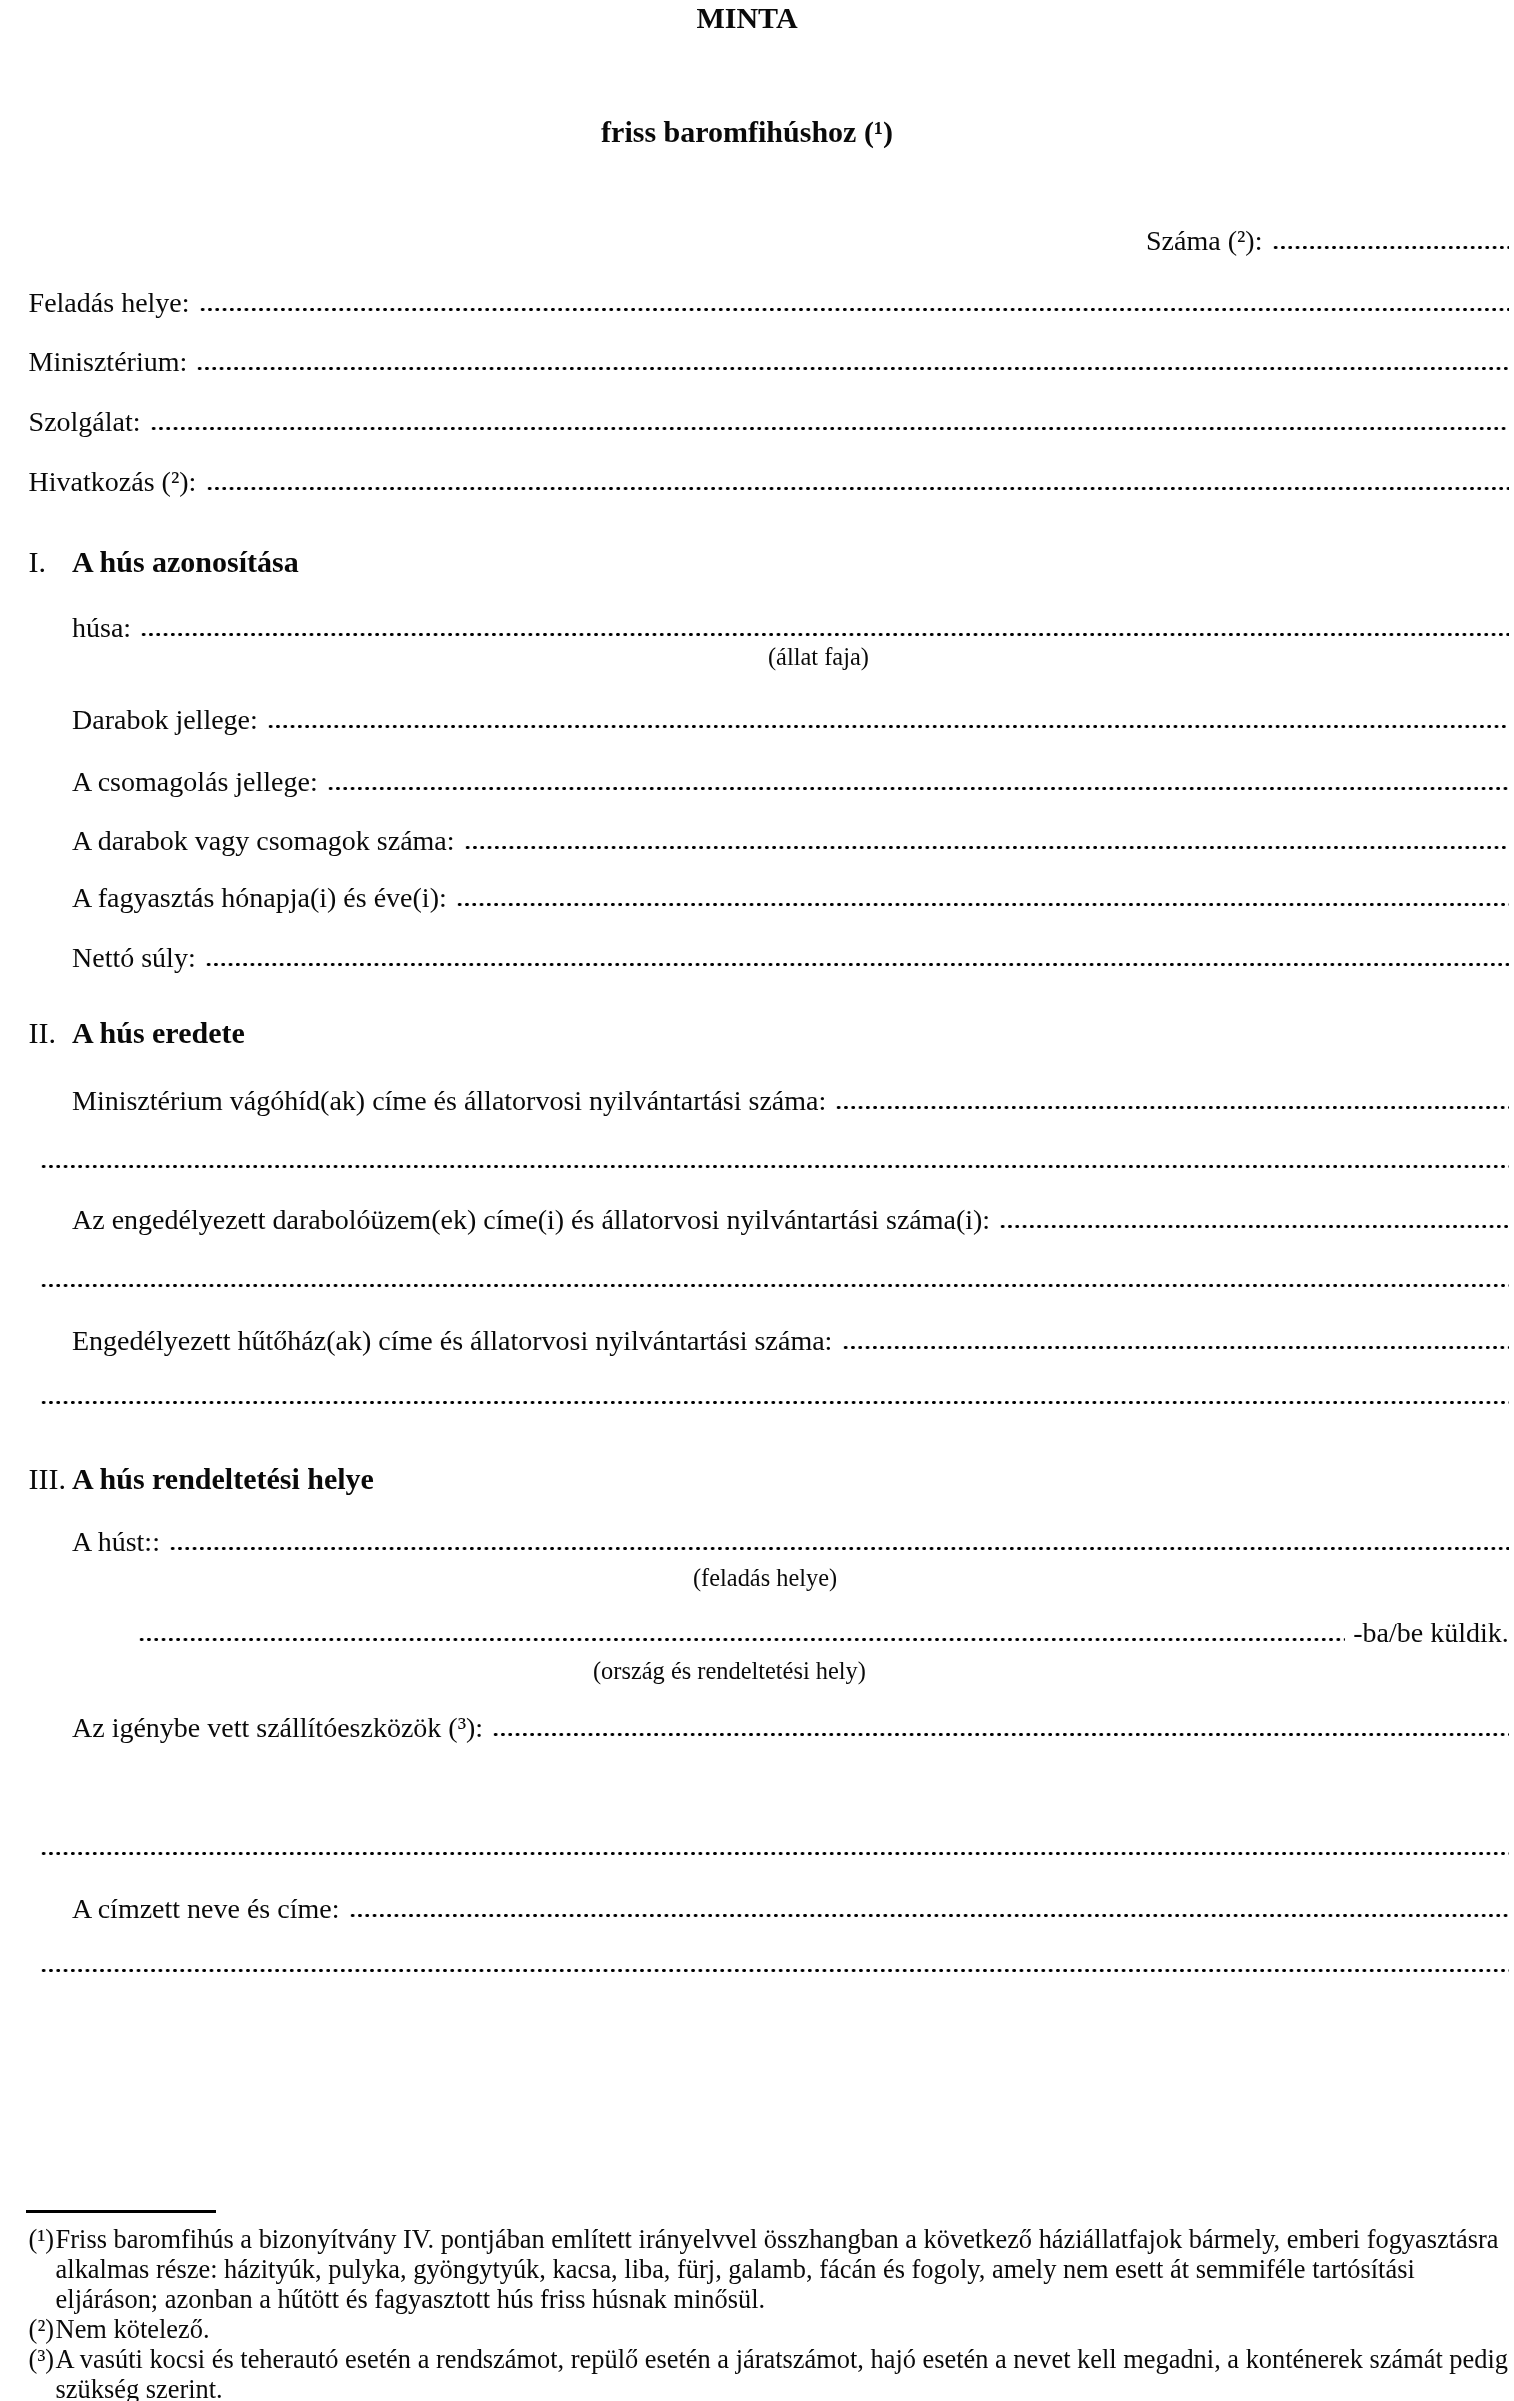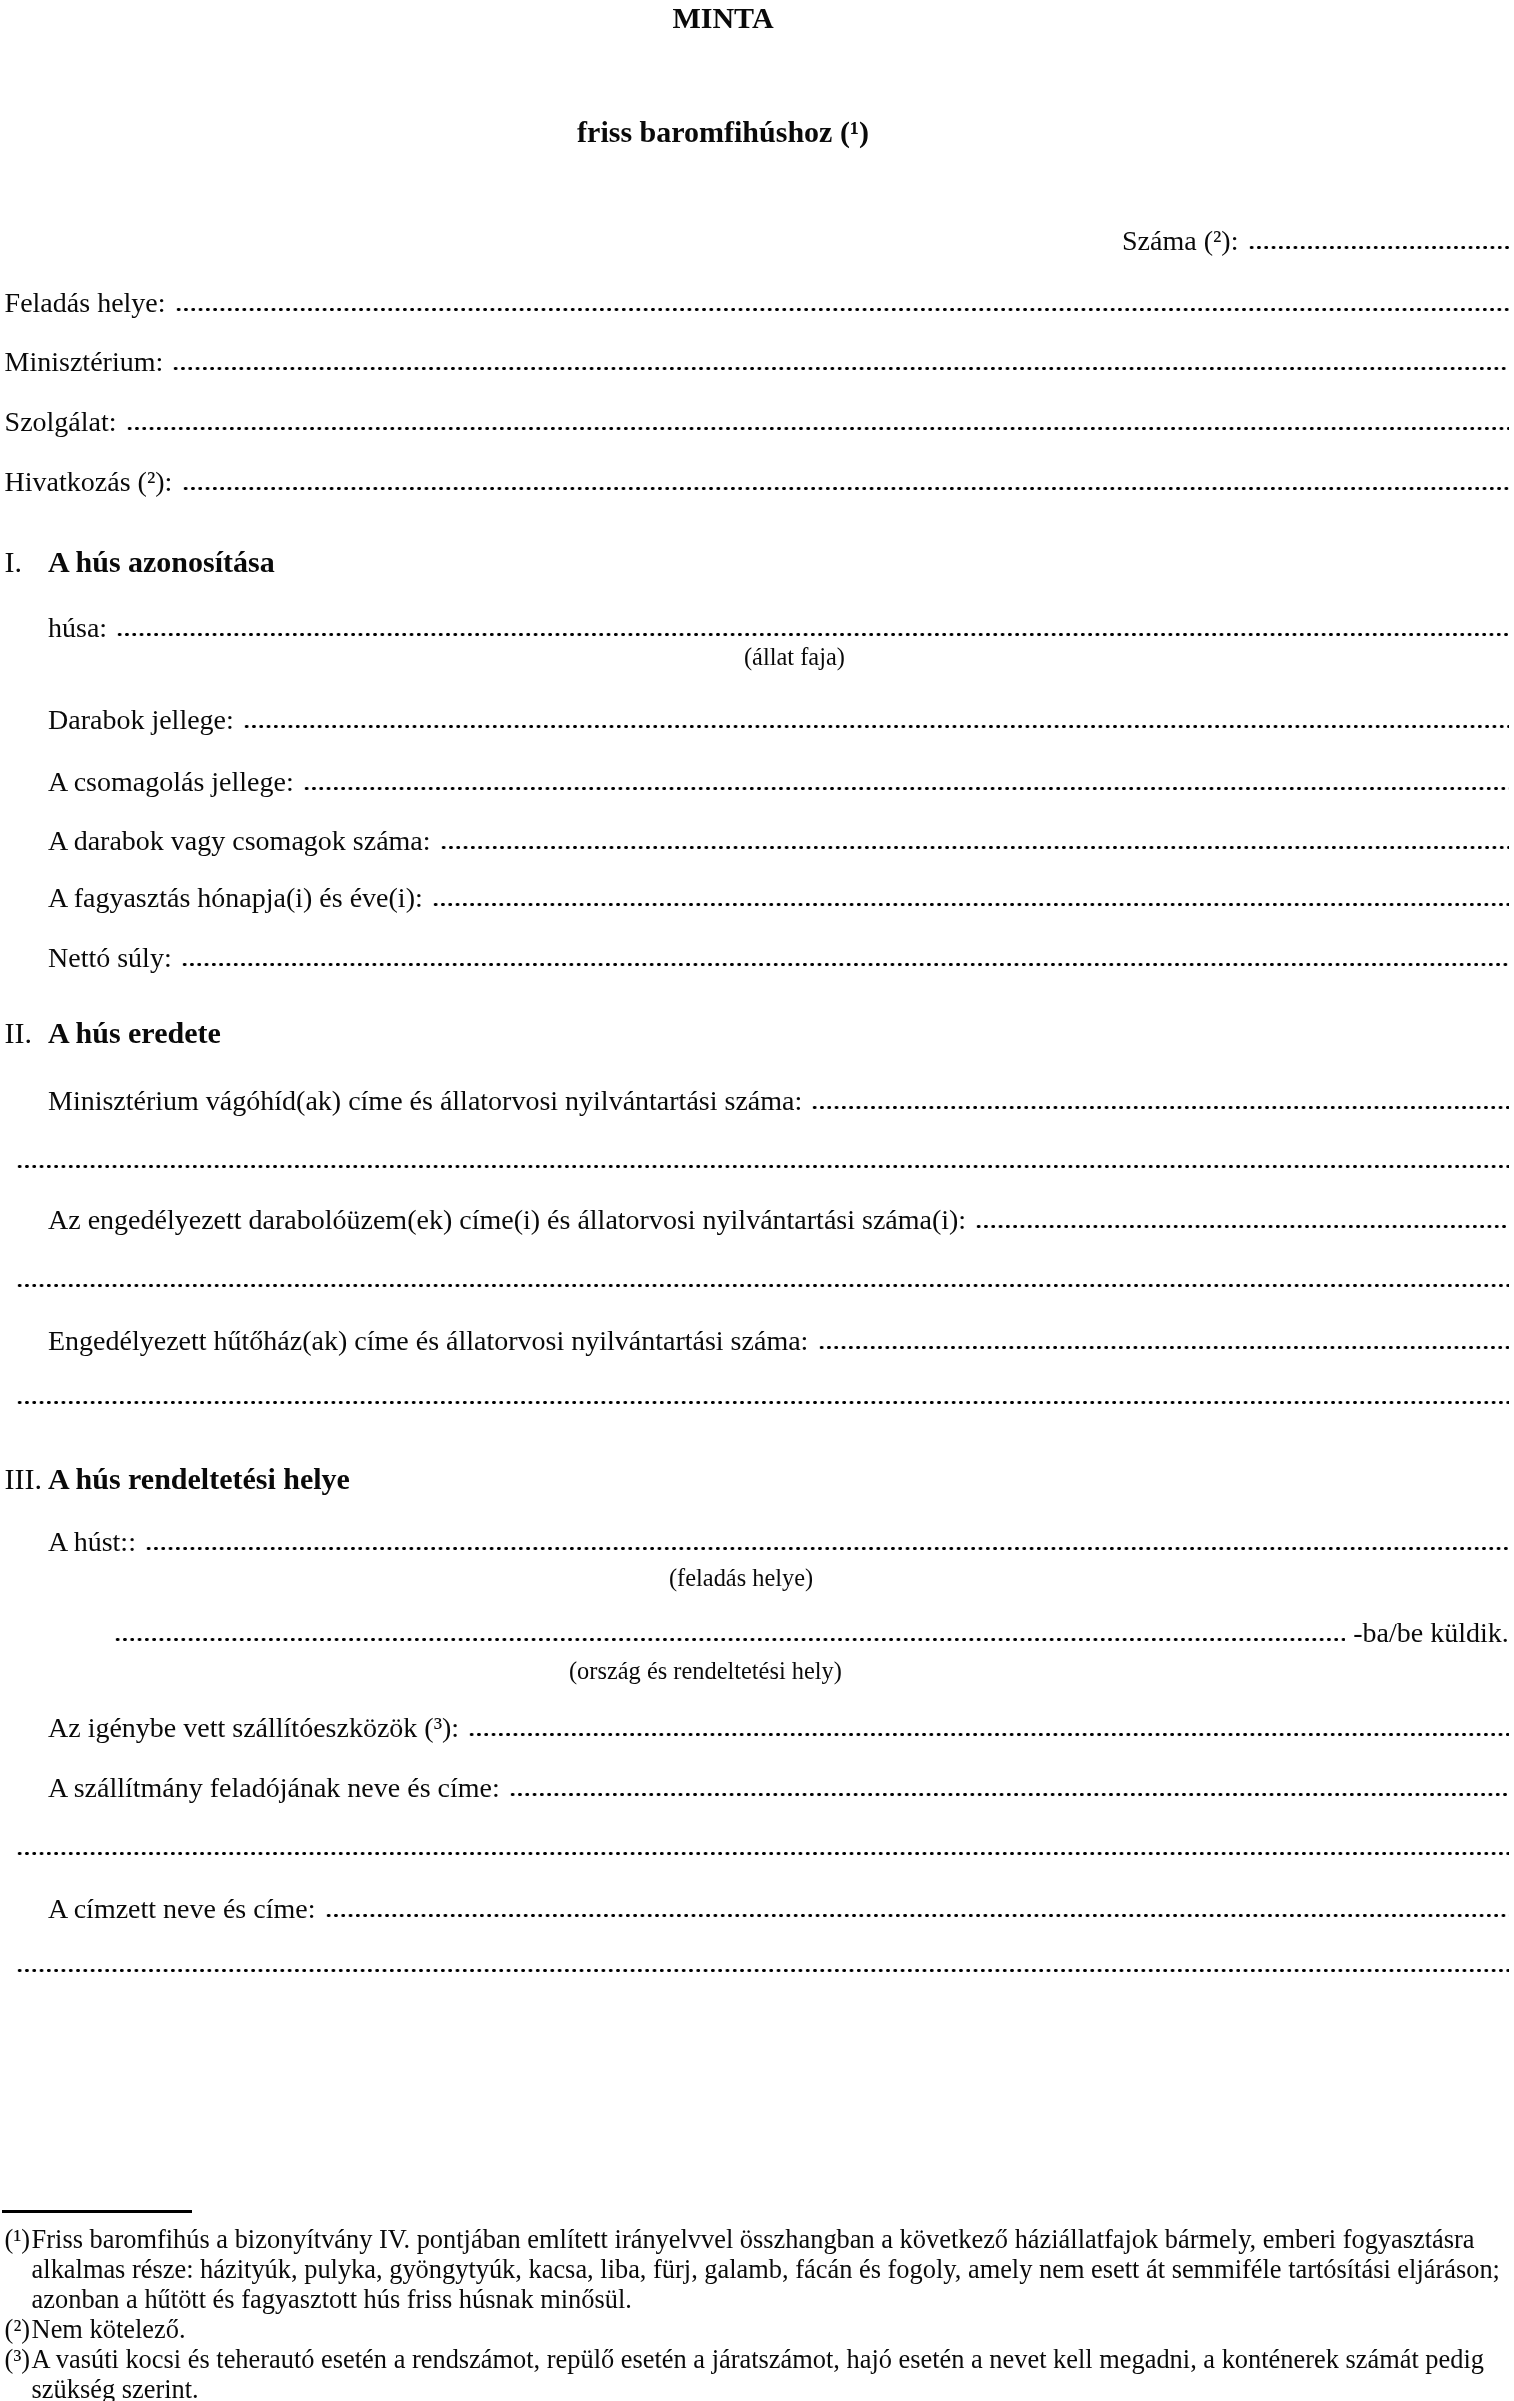--- a/index.html
+++ b/index.html
@@ -4,21 +4,21 @@
 <style>
   html, body { margin: 0; padding: 0; }
   body {
     width: 1514px; height: 2401px;
     background: #ffffff;
     color: #0a0a0a;
     font-family: "Liberation Serif", "DejaVu Serif", serif;
     position: relative;
     overflow: hidden;
   }
-  .page { position: absolute; inset: 0; }
+  .page { position: absolute; inset: 0; margin-left: 24px; }
 
   .abs { position: absolute; }
 
   
   .title-block { left: 0; width: 1446px; text-align: center; font-weight: bold; }
   .t-kicker { font-size: 30px; line-height: 36px; }
   .t-main   { font-size: 32px; line-height: 37px; letter-spacing: 0.7px; }
   .t-sub    { font-size: 30px; line-height: 36px; }
 
   
@@ -156,24 +156,20 @@
   <div class="abs row" style="top:1616px; left:114px; right:5.3px;">
     <span class="dotfill lead"></span>
     <span class="lbl">-ba/be küldik.</span>
   </div>
   <div class="abs hint" style="top:1657px; left:569px;">(ország és rendeltetési hely)</div>
 
   <div class="abs row" style="top:1711px; left:48px; right:5.3px;">
     <span class="lbl">Az igénybe vett szállítóeszközök (³):</span>
     <span class="dotfill"></span>
   </div>
-  <div class="abs row" style="top:1771px; left:48px; right:5.3px;">
-    <span class="lbl">A szállítmány feladójának neve és címe:</span>
-    <span class="dotfill"></span>
-  </div>
   <div class="abs dotline" style="top:1850px; left:16px; right:5.3px;"></div>
 
   <div class="abs row" style="top:1892px; left:48px; right:5.3px;">
     <span class="lbl">A címzett neve és címe:</span>
     <span class="dotfill"></span>
   </div>
   <div class="abs dotline" style="top:1967px; left:16px; right:5.3px;"></div>
 
   <div class="abs fn-sep" style="top:2210px; left:2px; width:190px; height:2.6px;"></div>
 

